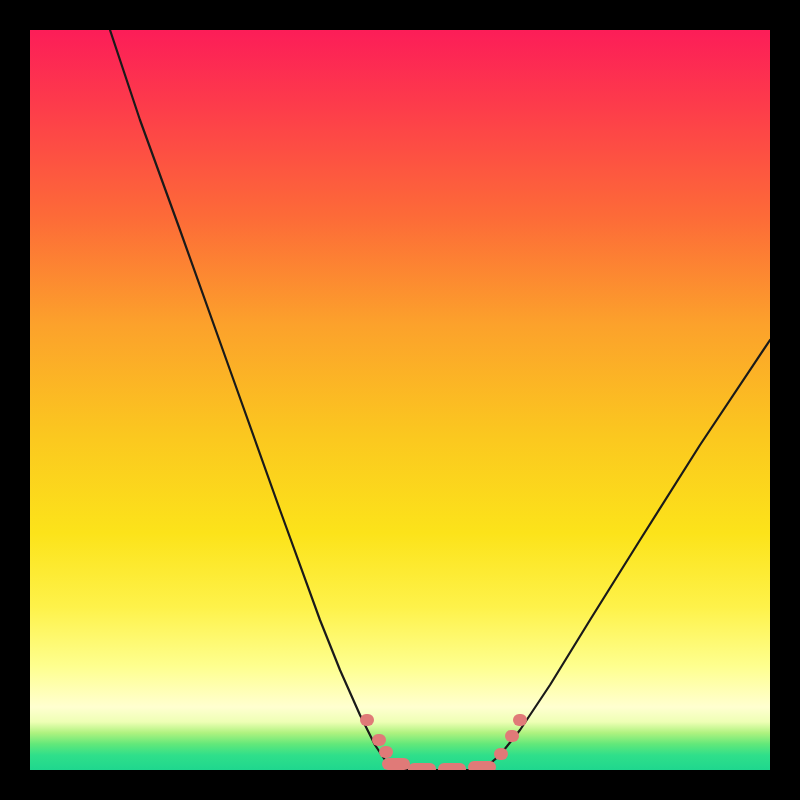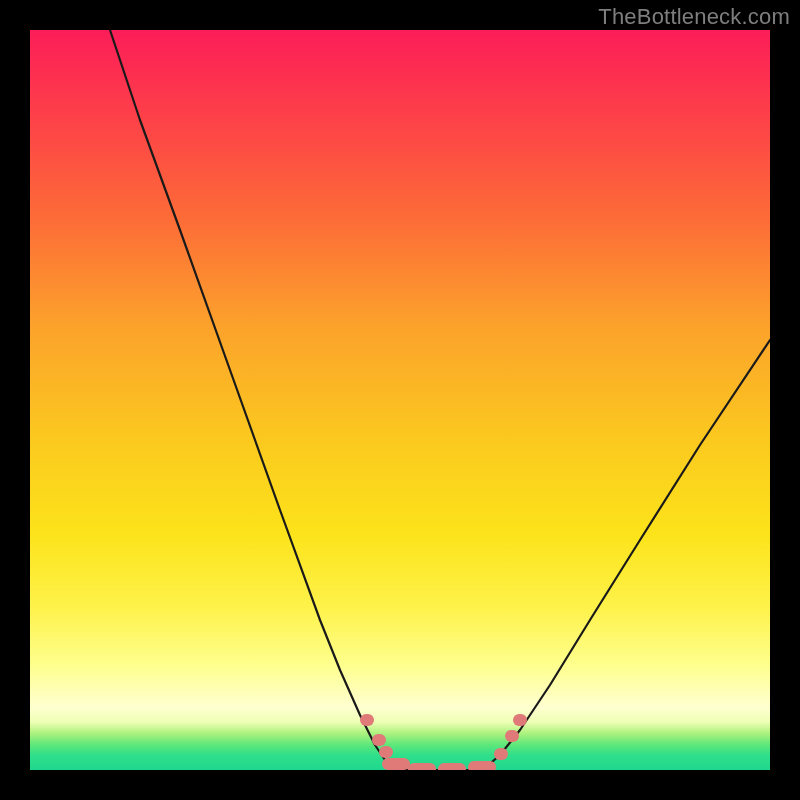--- a/index.html
+++ b/index.html
@@ -77,14 +77,13 @@
           <rect x="352.0" y="728.0" width="28" height="12" rx="6" ry="6" fill="#e07a78"></rect>
           <rect x="378.0" y="733.0" width="28" height="12" rx="6" ry="6" fill="#e07a78"></rect>
           <rect x="408.0" y="733.0" width="28" height="12" rx="6" ry="6" fill="#e07a78"></rect>
           <rect x="438.0" y="731.0" width="28" height="12" rx="6" ry="6" fill="#e07a78"></rect>
           <rect x="464.0" y="718.0" width="14" height="12" rx="6" ry="6" fill="#e07a78"></rect>
           <rect x="475.0" y="700.0" width="14" height="12" rx="6" ry="6" fill="#e07a78"></rect>
           <rect x="483.0" y="684.0" width="14" height="12" rx="6" ry="6" fill="#e07a78"></rect>
         </g>
     </svg>
   </div>
-  <div class="watermark">TheBottleneck.com</div>
 </div>
 
 </body></html>

